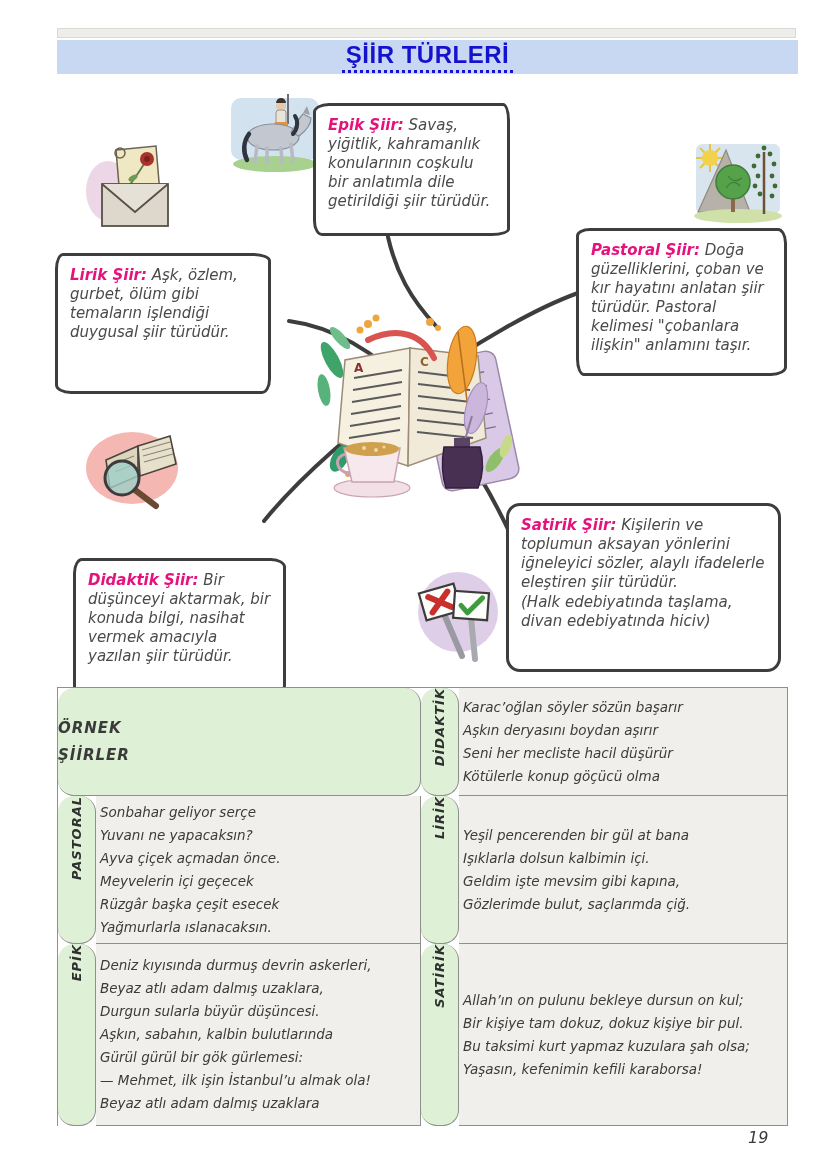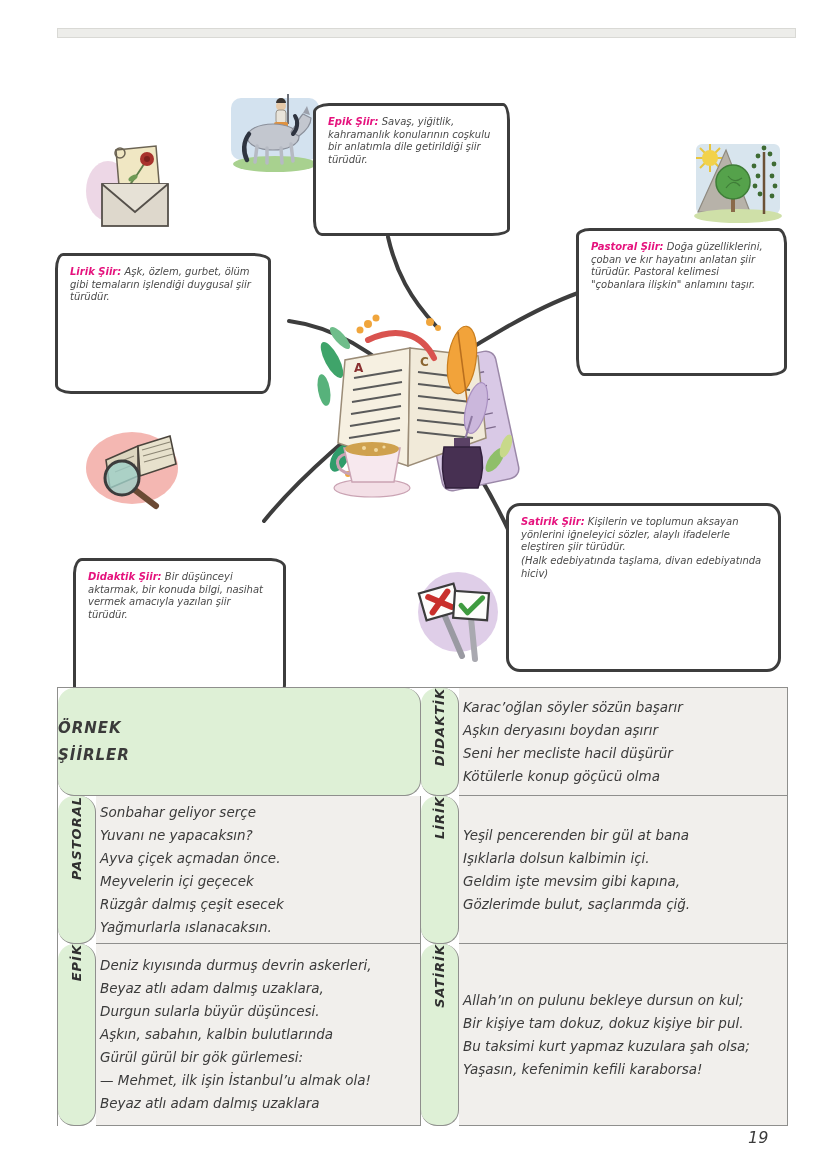--- a/index.html
+++ b/index.html
@@ -12,21 +12,21 @@
   .title-banner{position:absolute;left:57px;top:40px;width:741px;height:34px;
                 background:#c8d8f2;display:flex;align-items:center;justify-content:center;}
   .title-text{font-family:"Liberation Sans","DejaVu Sans",sans-serif;font-weight:bold;
               font-size:24px;color:#1512cf;letter-spacing:.5px;
               border-bottom:3px dotted #1512cf;padding:0 4px 1px 4px;}
 
   
   .connectors{position:absolute;left:0;top:0;z-index:1;}
   .art{position:absolute;z-index:2;}
   .hbox{position:absolute;z-index:3;background:#ffffff;border:3.5px solid #3d3d3d;
-        padding:10px 12px;font-style:italic;font-size:10px;line-height:1.27;color:#4a4a4a;
+        padding:10px 12px;font-style:italic;font-size:15px;line-height:1.27;color:#4a4a4a;
         box-sizing:border-box;}
   .hbox .head{color:#e5127d;font-weight:bold;}
   .r1{border-radius:16px 7px 18px 9px / 9px 17px 7px 15px;}
   .r2{border-radius:8px 18px 9px 16px / 16px 8px 15px 9px;}
   .r3{border-radius:14px 9px 16px 8px / 8px 15px 9px 17px;}
   .r4{border-radius:9px 15px 8px 17px / 15px 9px 16px 8px;}
   .r5{border-radius:17px 8px 15px 10px / 10px 16px 8px 14px;}
   .note-line{margin-top:1px;}
 
   
@@ -48,20 +48,23 @@
   .page-number{position:absolute;left:748px;top:1128px;z-index:3;font-style:italic;
                font-size:16px;color:#3b3b3b;}
 </style>
 </head>
 <body>
 
 <div class="page">
 
   <div class="top-bar"></div>
 
+  <div class="title-banner">
+    <span class="title-text">ŞİİR TÜRLERİ</span>
+  </div>
 
   <svg class="connectors" width="828" height="1171" viewBox="0 0 828 1171">
     <g fill="none" stroke="#3d3d3d" stroke-width="4" stroke-linecap="round">
       <path d="M 388 237 C 396 272, 410 298, 436 326"></path>
       <path d="M 289 321 C 380 333, 462 428, 513 540"></path>
       <path d="M 578 293 C 492 324, 336 432, 264 521"></path>
     </g>
   </svg>
 
   <svg class="art" style="left:310px;top:298px;" width="215" height="205" viewBox="0 0 215 205">
@@ -264,21 +267,21 @@
     </div>
 
     <div class="cell green">
       <span class="vlabel">PASTORAL</span>
     </div>
     <div class="cell gray poem">
       <div>Sonbahar geliyor serçe</div>
       <div>Yuvanı ne yapacaksın?</div>
       <div>Ayva çiçek açmadan önce.</div>
       <div>Meyvelerin içi geçecek</div>
-      <div>Rüzgâr dalmış çeşit esecek</div>
+      <div>Rüzgâr başka çeşit esecek</div>
       <div>Yağmurlarla ıslanacaksın.</div>
     </div>
     <div class="cell green">
       <span class="vlabel">LİRİK</span>
     </div>
     <div class="cell gray poem">
       <div>Yeşil pencerenden bir gül at bana</div>
       <div>Işıklarla dolsun kalbimin içi.</div>
       <div>Geldim işte mevsim gibi kapına,</div>
       <div>Gözlerimde bulut, saçlarımda çiğ.</div>

